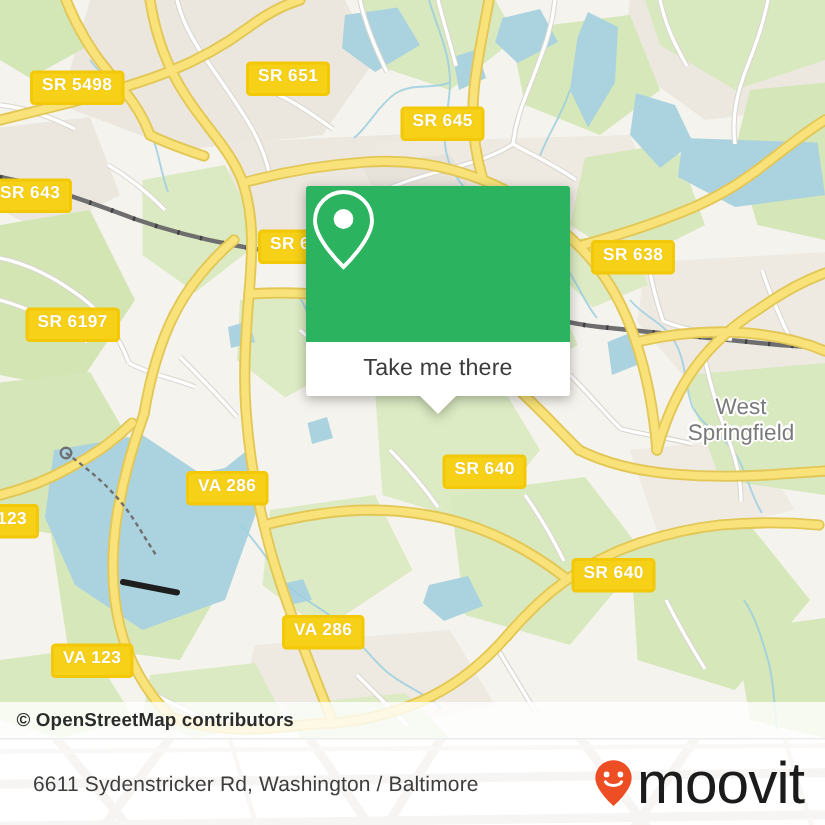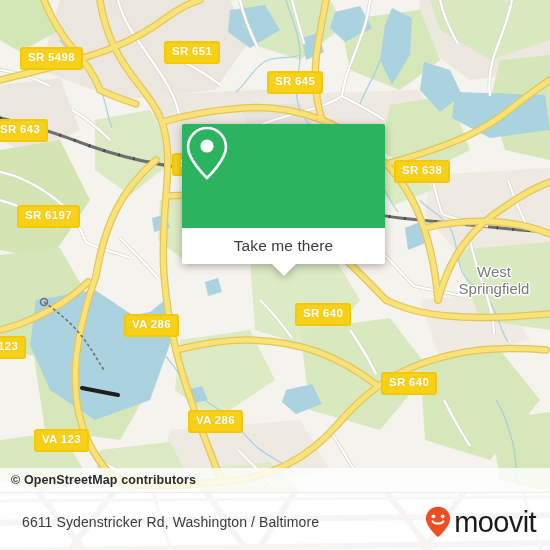--- a/index.html
+++ b/index.html
@@ -42,21 +42,21 @@
     text-align:center;
     white-space:pre;
     text-shadow:
       -1.5px 0 #fff, 1.5px 0 #fff, 0 -1.5px #fff, 0 1.5px #fff,
       -1px -1px #fff, 1px -1px #fff, -1px 1px #fff, 1px 1px #fff;
     z-index:18;
   }
 
   
   #popup{
-    position:absolute;left:182px;top:124px;width:203px;
+    position:absolute;left:204px;top:124px;width:176px;
     z-index:40;
     filter:drop-shadow(0 2px 4px rgba(0,0,0,.30));
   }
   #popup-head{
     height:104px;background:#2bb35f;
     display:flex;align-items:center;justify-content:center;
     border-radius:2px 2px 0 0;
   }
   #popup-body{
     background:#fff;height:36px;
@@ -91,21 +91,21 @@
     display:flex;align-items:center;justify-content:space-between;
     border-top:1px solid #ececec;
   }
   #footer-watermark{position:absolute;left:0;top:0;width:550px;height:58px;opacity:.55;}
   #footer-address{
     position:relative;z-index:2;
     font-size:14px;color:#3c3c3c;padding-left:22px;letter-spacing:.1px;white-space:nowrap;
   }
   #brand{position:relative;z-index:2;display:flex;align-items:center;padding-right:14px;}
   #brand-pin{width:26px;height:32px;margin-right:3px;}
-  #brand-text{font-size:29px;color:#1b1b1b;letter-spacing:-.6px;line-height:1;font-weight:normal;}
+  #brand-text{font-size:39px;color:#1b1b1b;letter-spacing:-.6px;line-height:1;font-weight:normal;}
 </style>
 </head>
 <body>
 
 <div id="app">
 
   <div id="map">
     <svg width="550" height="492" viewBox="0 0 550 492">
       <defs>
         <clipPath id="mapclip">

